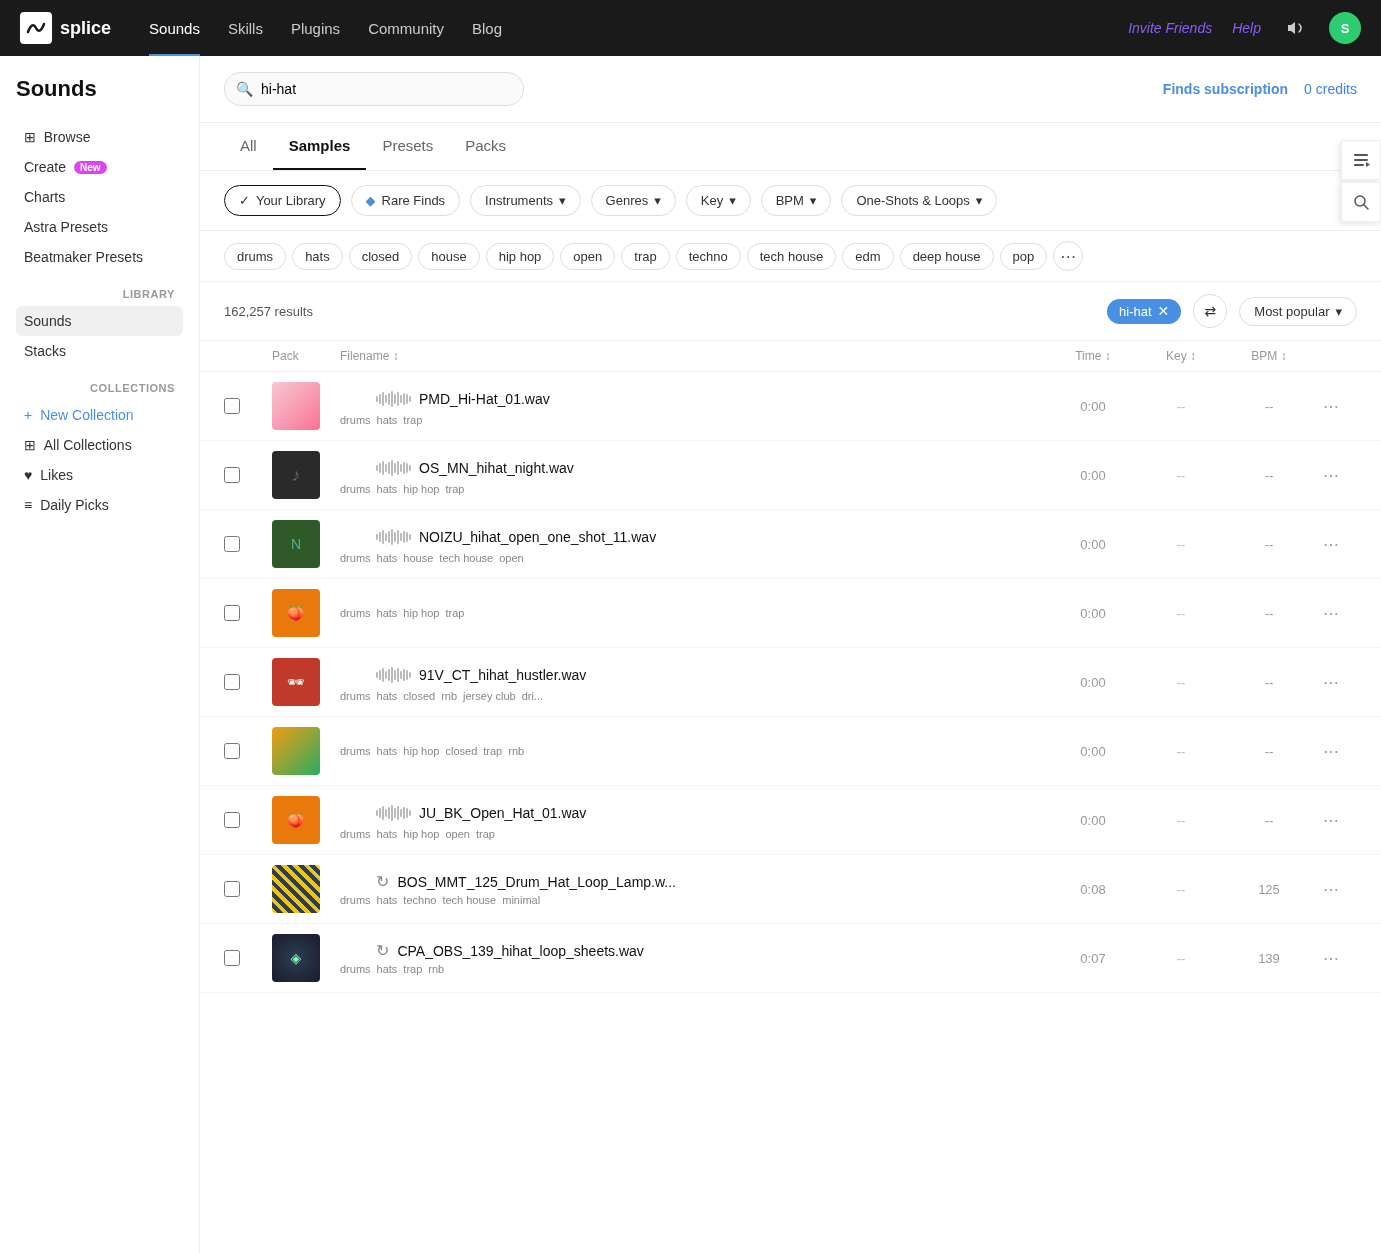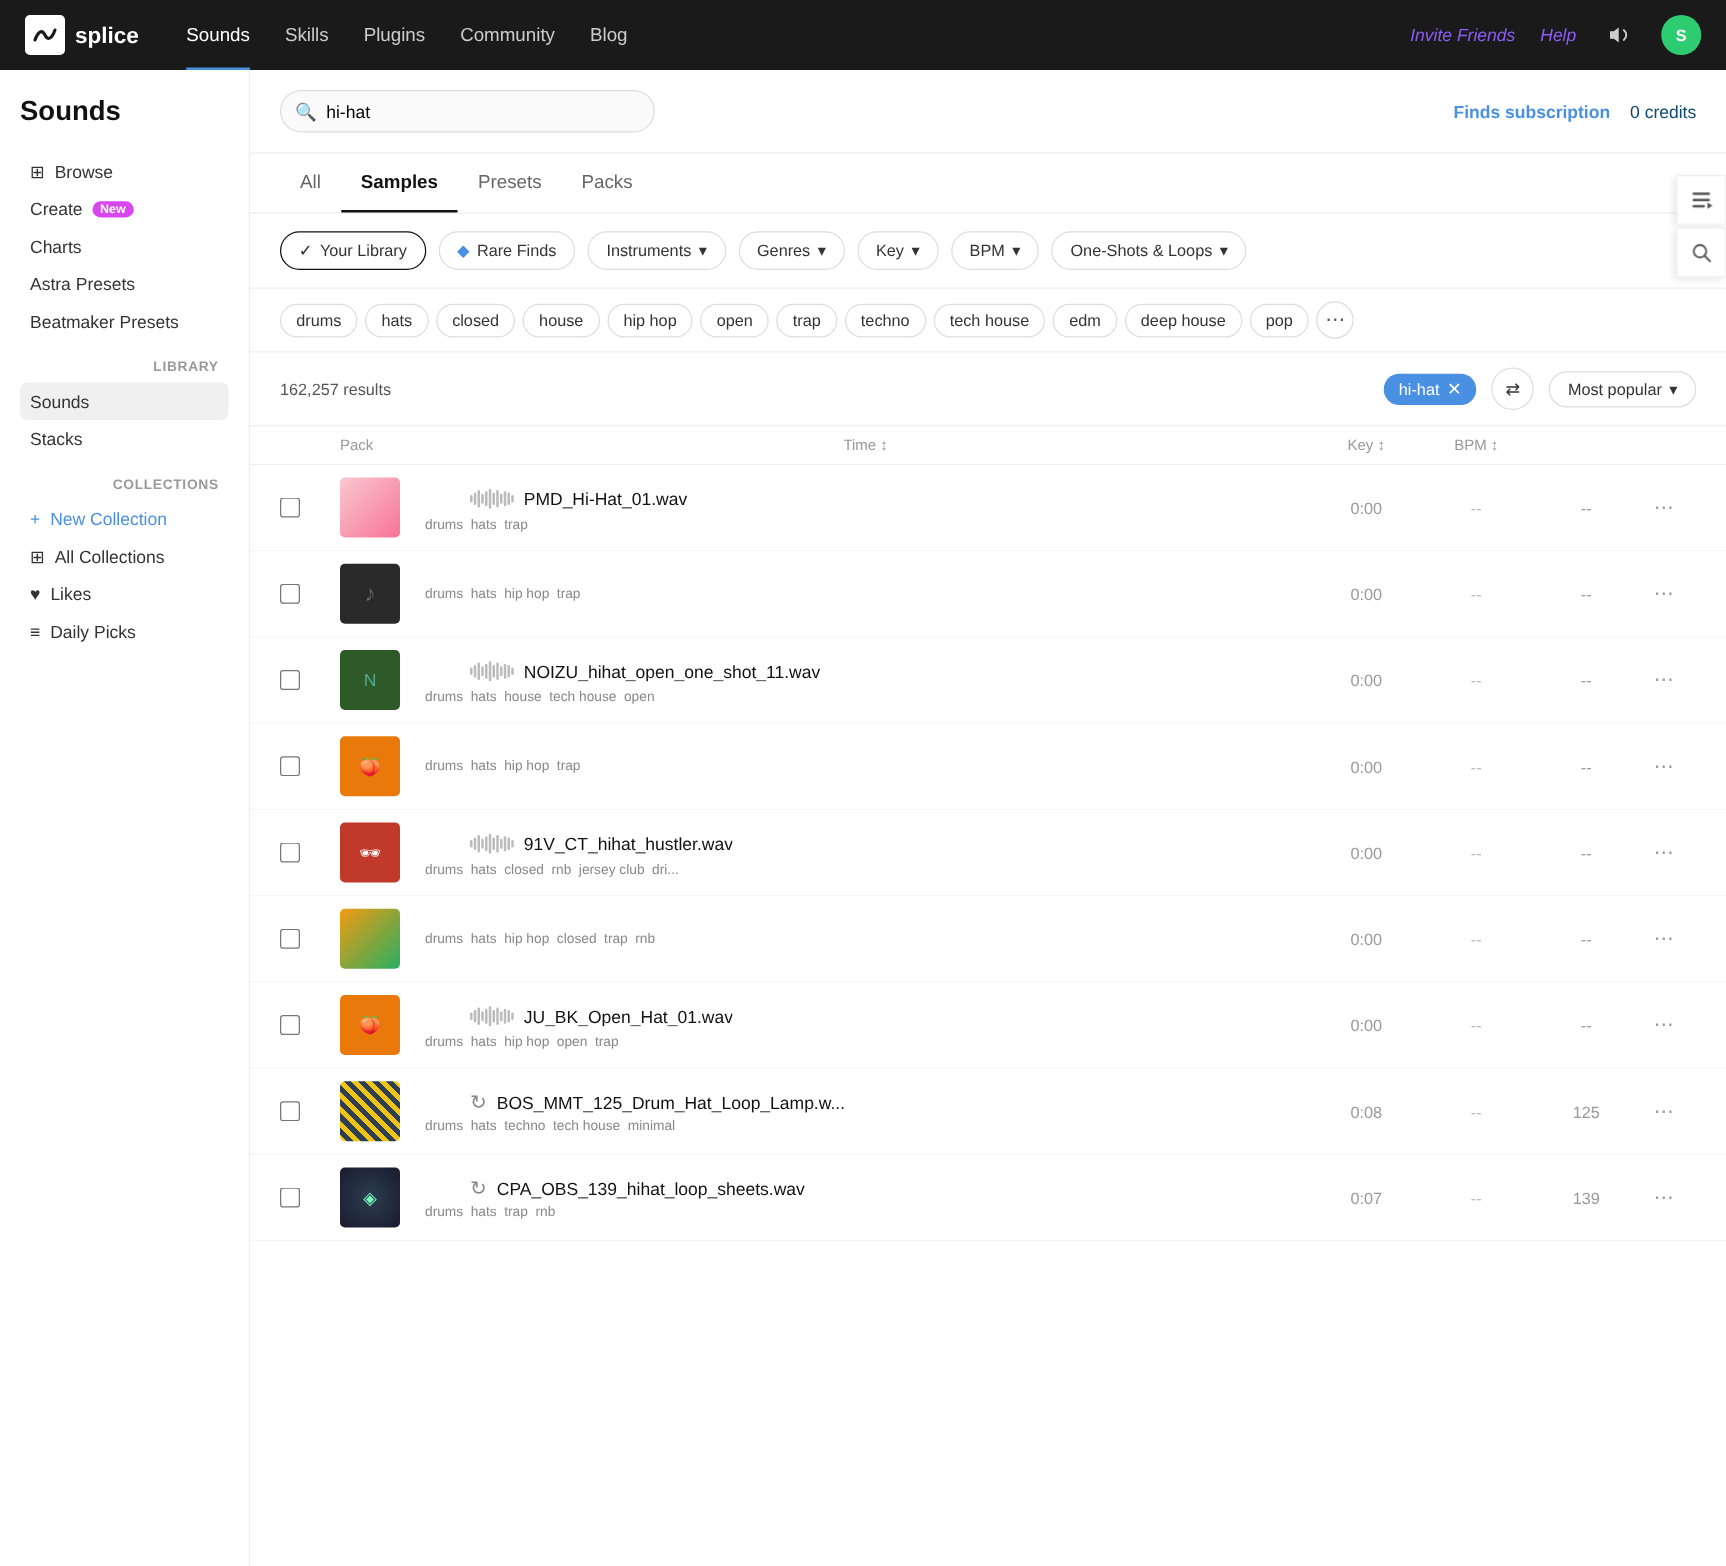--- a/index.html
+++ b/index.html
@@ -180,21 +180,21 @@
       align-items: center;
       gap: 16px;
     }
     .start-subscription {
       color: #4a90e2;
       font-weight: 600;
       font-size: 14px;
       text-decoration: none;
     }
     .credits-badge {
-      color: #0c4a6e;
+      color: #3b82f6;
       font-size: 14px;
     }
 
     
     .tabs-area {
       padding: 0 24px;
       border-bottom: 1px solid #eee;
       display: flex;
       align-items: center;
       gap: 0;
@@ -607,20 +607,24 @@
       <div class="shuffle-btn">⇄</div>
       <button class="sort-btn">
         <span>Most popular</span>
         <span>▾</span>
       </button>
     </div>
 
     <div class="table-header">
       <div></div>
       <div>Pack</div>
+      <div style="cursor:pointer;">
+        <span>Filename</span>
+        <span> ↕</span>
+      </div>
       <div style="cursor:pointer;text-align:center;">
         <span>Time</span>
         <span> ↕</span>
       </div>
       <div style="cursor:pointer;text-align:center;">
         <span>Key</span>
         <span> ↕</span>
       </div>
       <div style="cursor:pointer;text-align:center;">
         <span>BPM</span>
@@ -661,20 +665,37 @@
     <div class="sound-key">--</div>
     <div class="sound-bpm">--</div>
     <div class="more-btn">⋯</div>
   </div>
         <div class="sound-row">
     <input type="checkbox" class="sound-checkbox" style="">
     <div style="width:48px;height:48px;border-radius:4px;background:#2a2a2a;flex-shrink:0;display:flex;align-items:center;justify-content:center;">
             <span style="color:#666;font-size:18px;">♪</span>
           </div>
     <div class="sound-info">
+      <div class="sound-name-row">
+        <div class="mini-wave">
+        <span style="height:6px;"></span>
+                <span style="height:10px;"></span>
+                <span style="height:14px;"></span>
+                <span style="height:8px;"></span>
+                <span style="height:12px;"></span>
+                <span style="height:16px;"></span>
+                <span style="height:10px;"></span>
+                <span style="height:14px;"></span>
+                <span style="height:8px;"></span>
+                <span style="height:12px;"></span>
+                <span style="height:10px;"></span>
+                <span style="height:6px;"></span>
+      </div>
+        <span class="sound-name">OS_MN_hihat_night.wav</span>
+      </div>
       <div class="sound-tags">
         <span class="sound-tag" style="cursor:pointer;">drums</span>
               <span class="sound-tag" style="cursor:pointer;">hats</span>
               <span class="sound-tag" style="cursor:pointer;">hip hop</span>
               <span class="sound-tag" style="cursor:pointer;">trap</span>
       </div>
     </div>
     <div class="sound-time">0:00</div>
     <div class="sound-key">--</div>
     <div class="sound-bpm">--</div>

